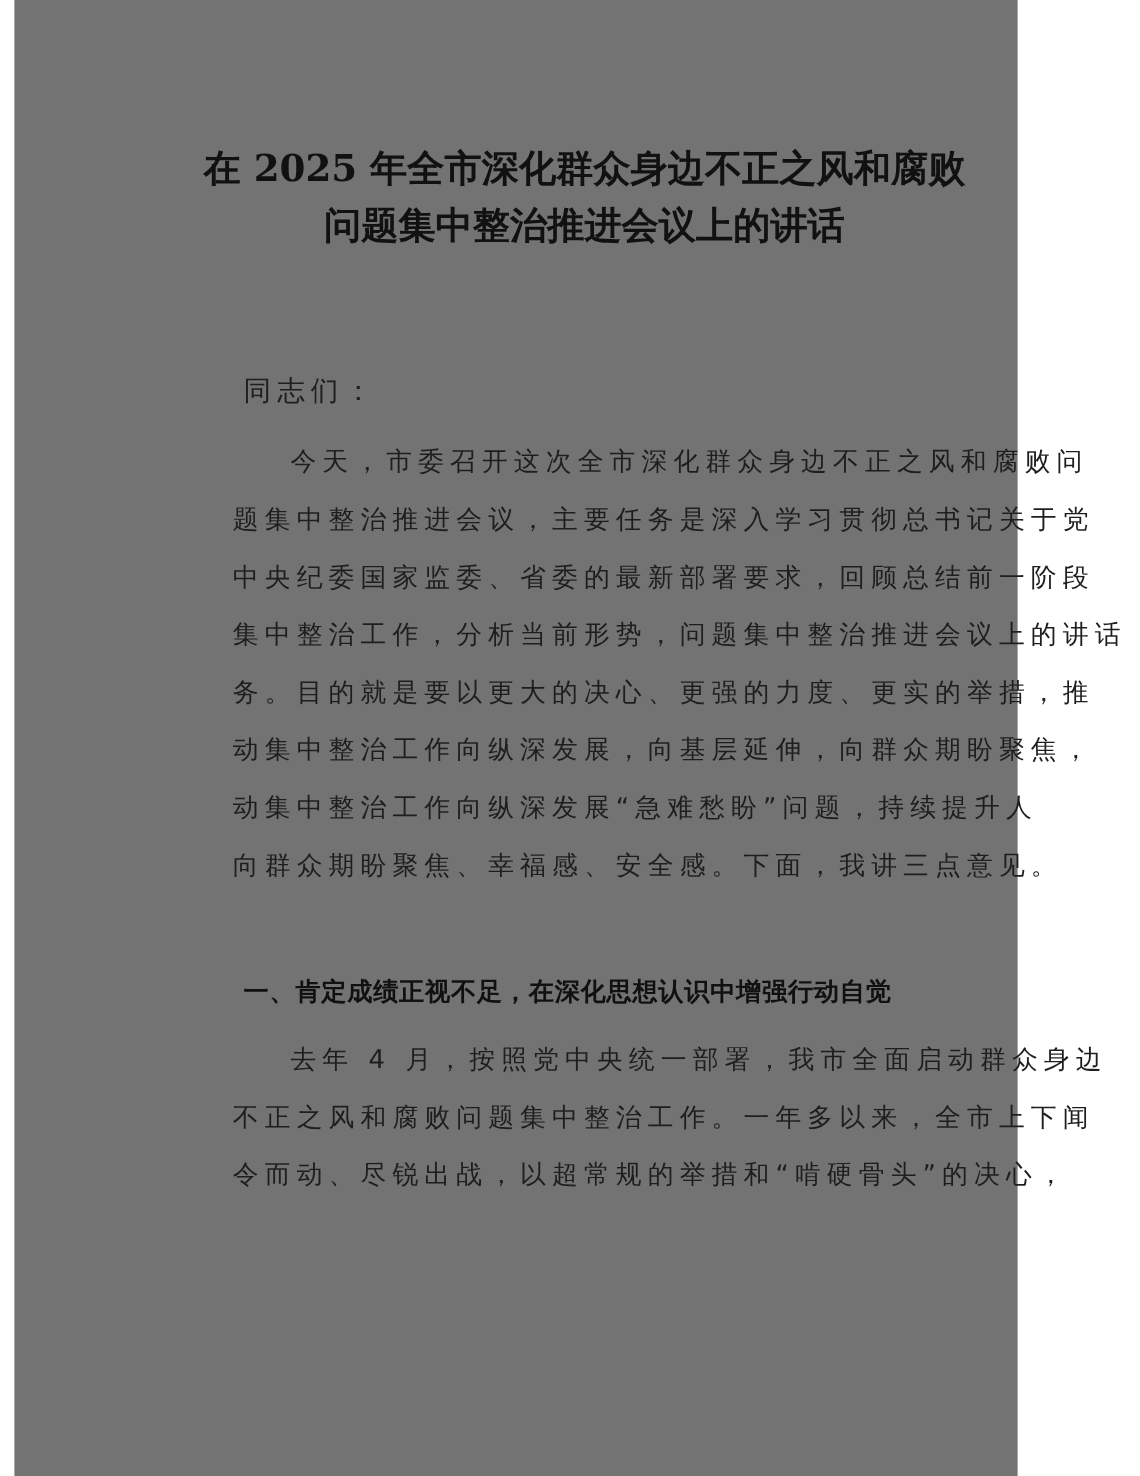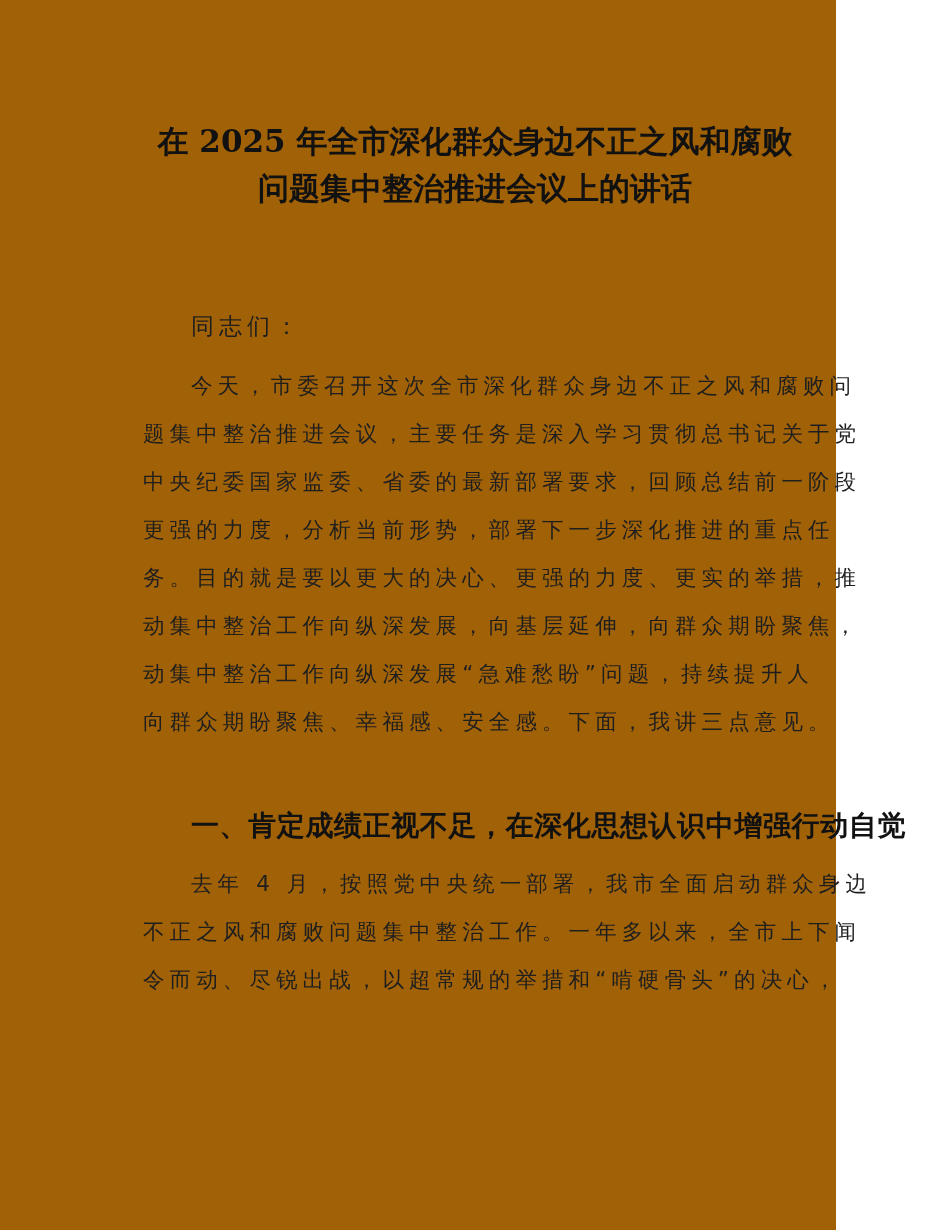--- a/index.html
+++ b/index.html
@@ -9,24 +9,24 @@
   }
   body {
     width: 950px;
     height: 1230px;
     position: relative;
     overflow: hidden;
     color: #1a1a1a;
   }
   .page {
     position: absolute;
-    left: 0; top: 0;
+    left: 12px; top: 0;
     width: 836px;
     height: 1230px;
-    background: #a16207;
+    background: #737373;
   }
   .title {
     position: absolute;
     left: 100px;
     width: 750px;
     top: 118px;
     text-align: center;
     font-family: "DejaVu Serif", "Liberation Serif", serif;
     font-weight: bold;
     font-size: 31px;
@@ -40,40 +40,40 @@
     position: absolute;
     left: 143px;
     width: 670px;
     font-family: "DejaVu Sans", "Liberation Sans", sans-serif;
     font-size: 21.5px;
     line-height: 48px;
     letter-spacing: 5.1px;
     color: #1e1e1e;
     margin: 0;
   }
-  .para .line { display: block; white-space: nowrap; }
+  .para .line { display: block; white-space: nowrap; margin-left: 39px; }
   .para .indent { padding-left: 48px; }
   .greeting {
     position: absolute;
     left: 191px;
     top: 306px;
     font-family: "DejaVu Sans", "Liberation Sans", sans-serif;
     font-size: 23px;
     line-height: 40px;
     letter-spacing: 5px;
     color: #1e1e1e;
     margin: 0;
   }
   .heading {
     position: absolute;
     left: 191px;
     top: 804px;
     font-family: "DejaVu Sans", "Liberation Sans", sans-serif;
     font-weight: bold;
-    font-size: 28px;
+    font-size: 21px;
     line-height: 44px;
     letter-spacing: 0.6px;
     color: #111111;
     white-space: nowrap;
     margin: 0;
   }
 </style>
 </head>
 <body>
 
@@ -83,21 +83,21 @@
     <span class="line">在 2025 年全市深化群众身边不正之风和腐败</span>
     <span class="line">问题集中整治推进会议上的讲话</span>
   </h1>
 
   <p class="greeting">同志们：</p>
 
   <div class="para" style="top:362px;">
     <span class="line indent">今天，市委召开这次全市深化群众身边不正之风和腐败问</span>
     <span class="line">题集中整治推进会议，主要任务是深入学习贯彻总书记关于党</span>
     <span class="line">中央纪委国家监委、省委的最新部署要求，回顾总结前一阶段</span>
-    <span class="line">更强的力度，分析当前形势，部署下一步深化推进的重点任</span>
+    <span class="line">集中整治工作，分析当前形势，问题集中整治推进会议上的讲话</span>
     <span class="line">务。目的就是要以更大的决心、更强的力度、更实的举措，推</span>
     <span class="line">动集中整治工作向纵深发展，向基层延伸，向群众期盼聚焦，</span>
     <span class="line">动集中整治工作向纵深发展“急难愁盼”问题，持续提升人</span>
     <span class="line">向群众期盼聚焦、幸福感、安全感。下面，我讲三点意见。</span>
   </div>
 
   <h2 class="heading">一、肯定成绩正视不足，在深化思想认识中增强行动自觉</h2>
 
   <div class="para" style="top:860px;text-align:center;">
     <span class="line indent">去年 4 月，按照党中央统一部署，我市全面启动群众身边</span>

